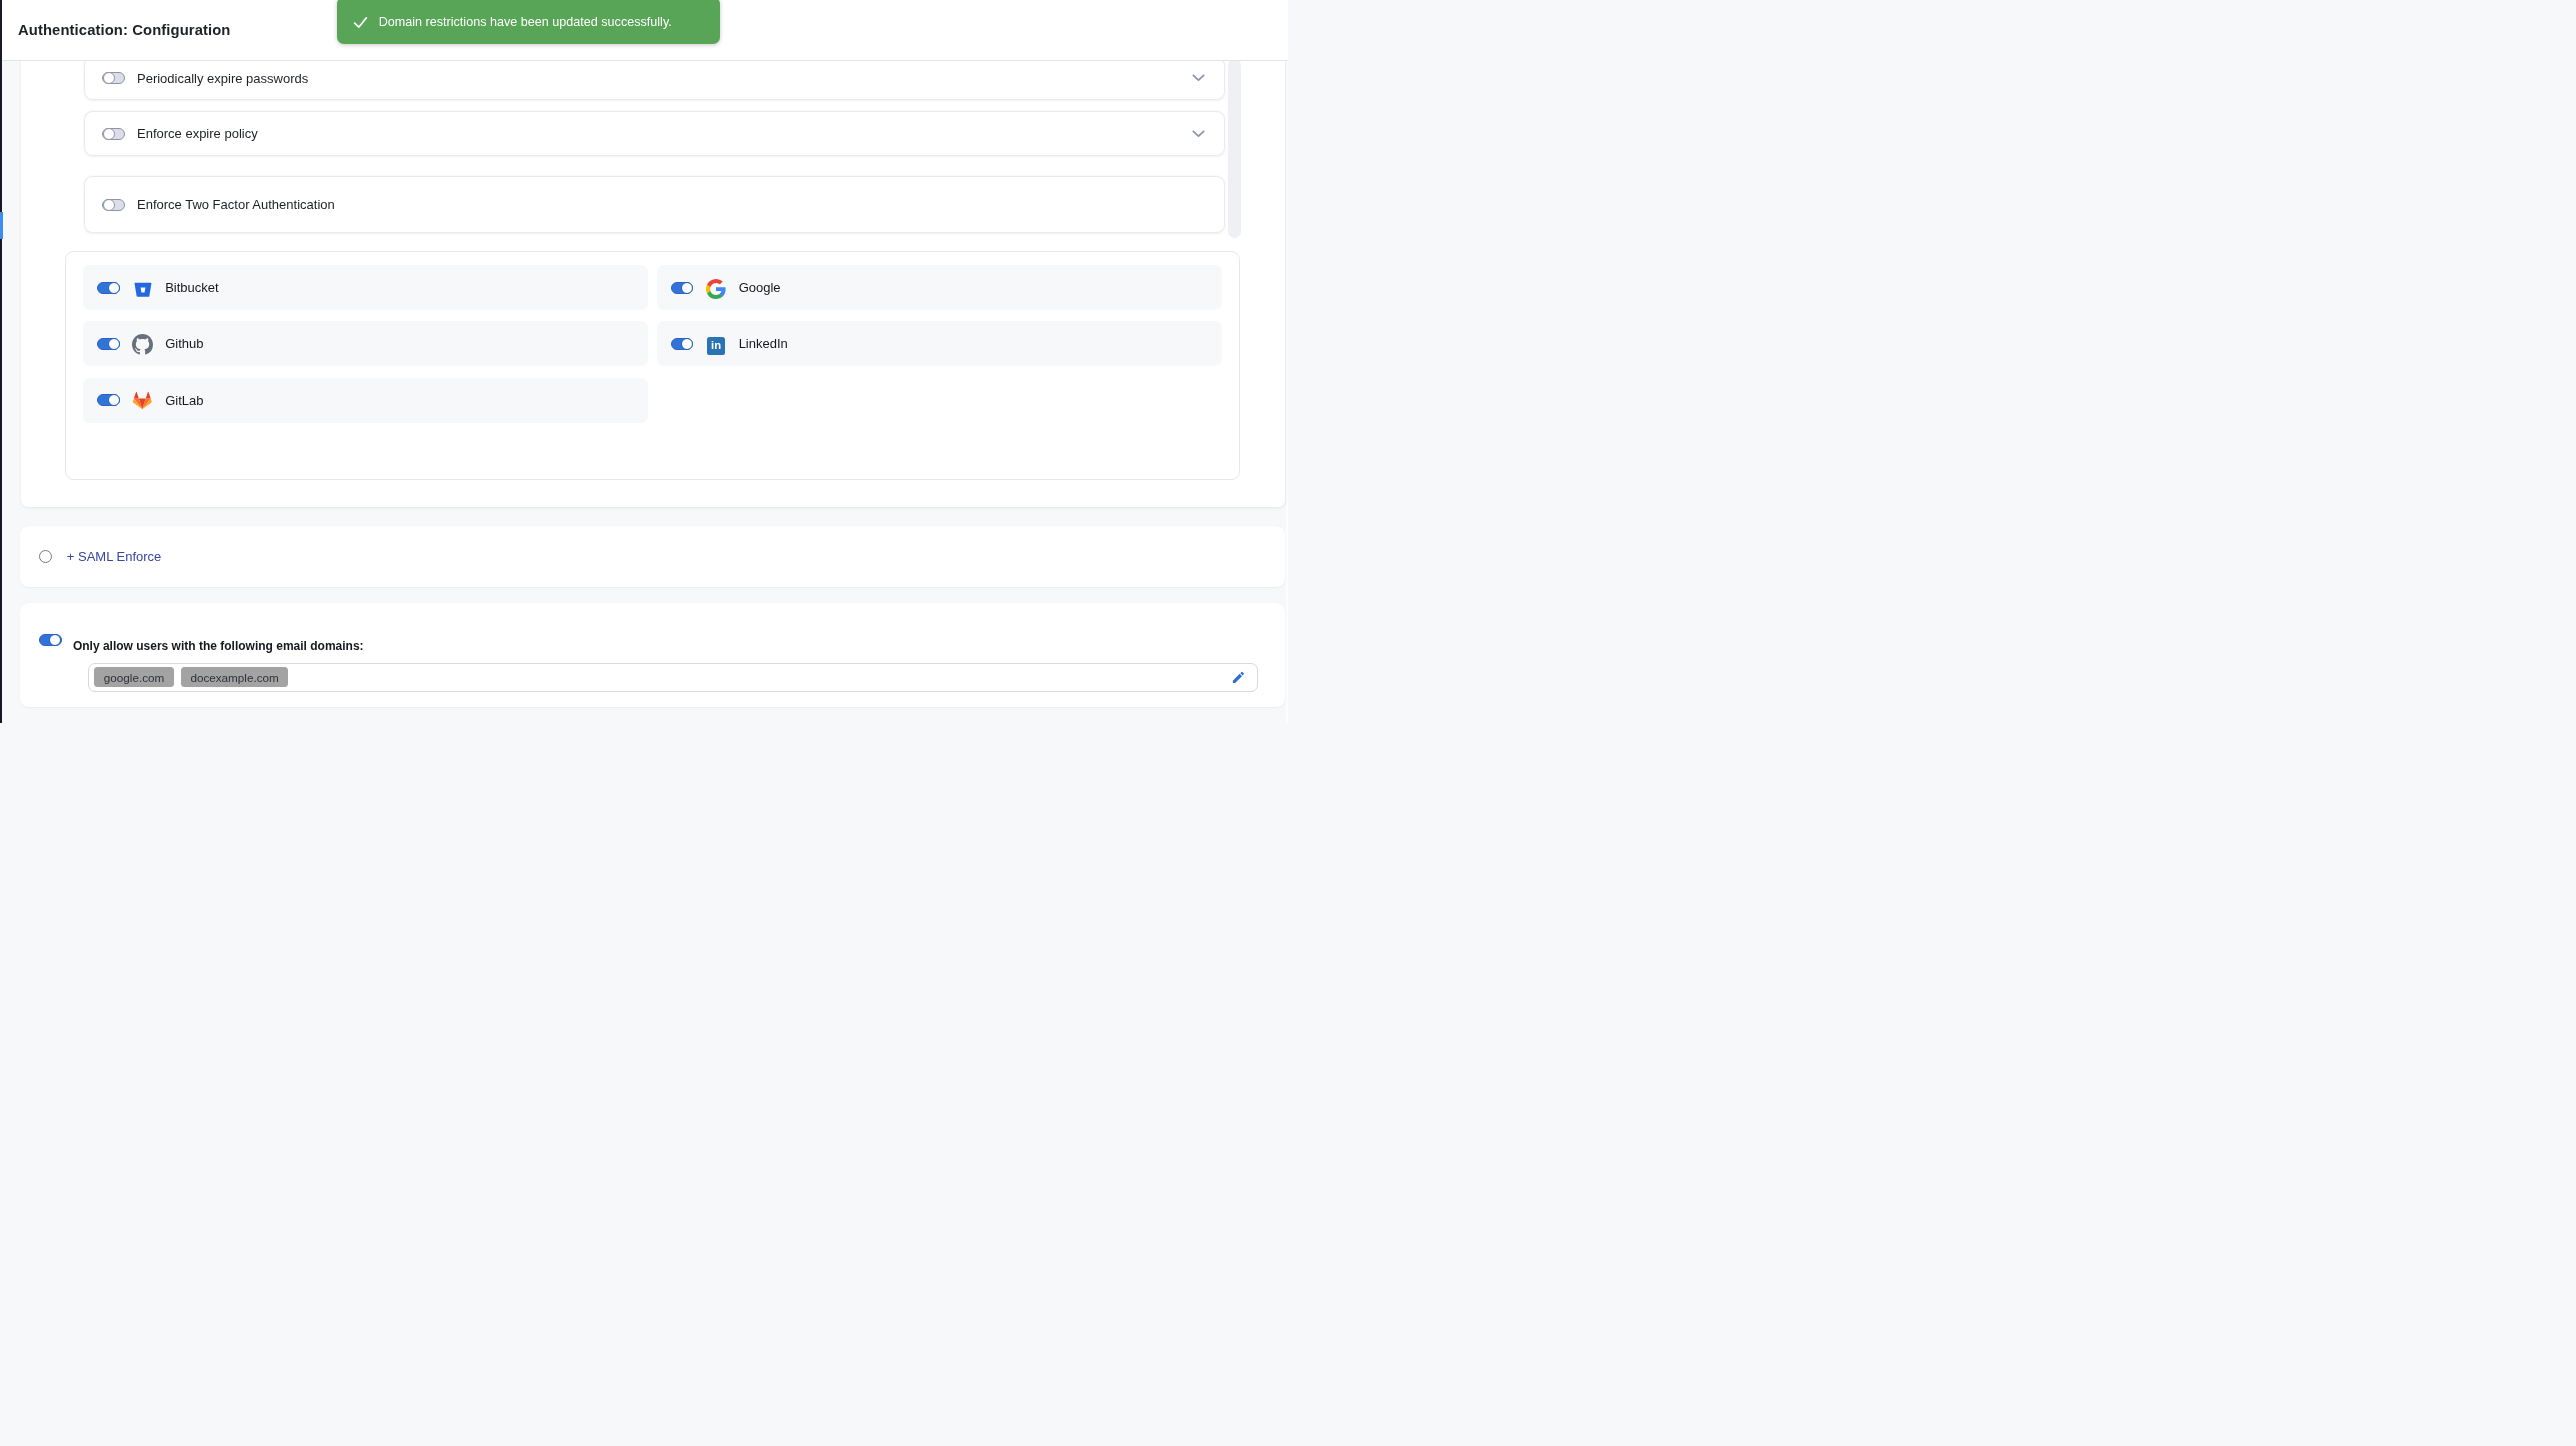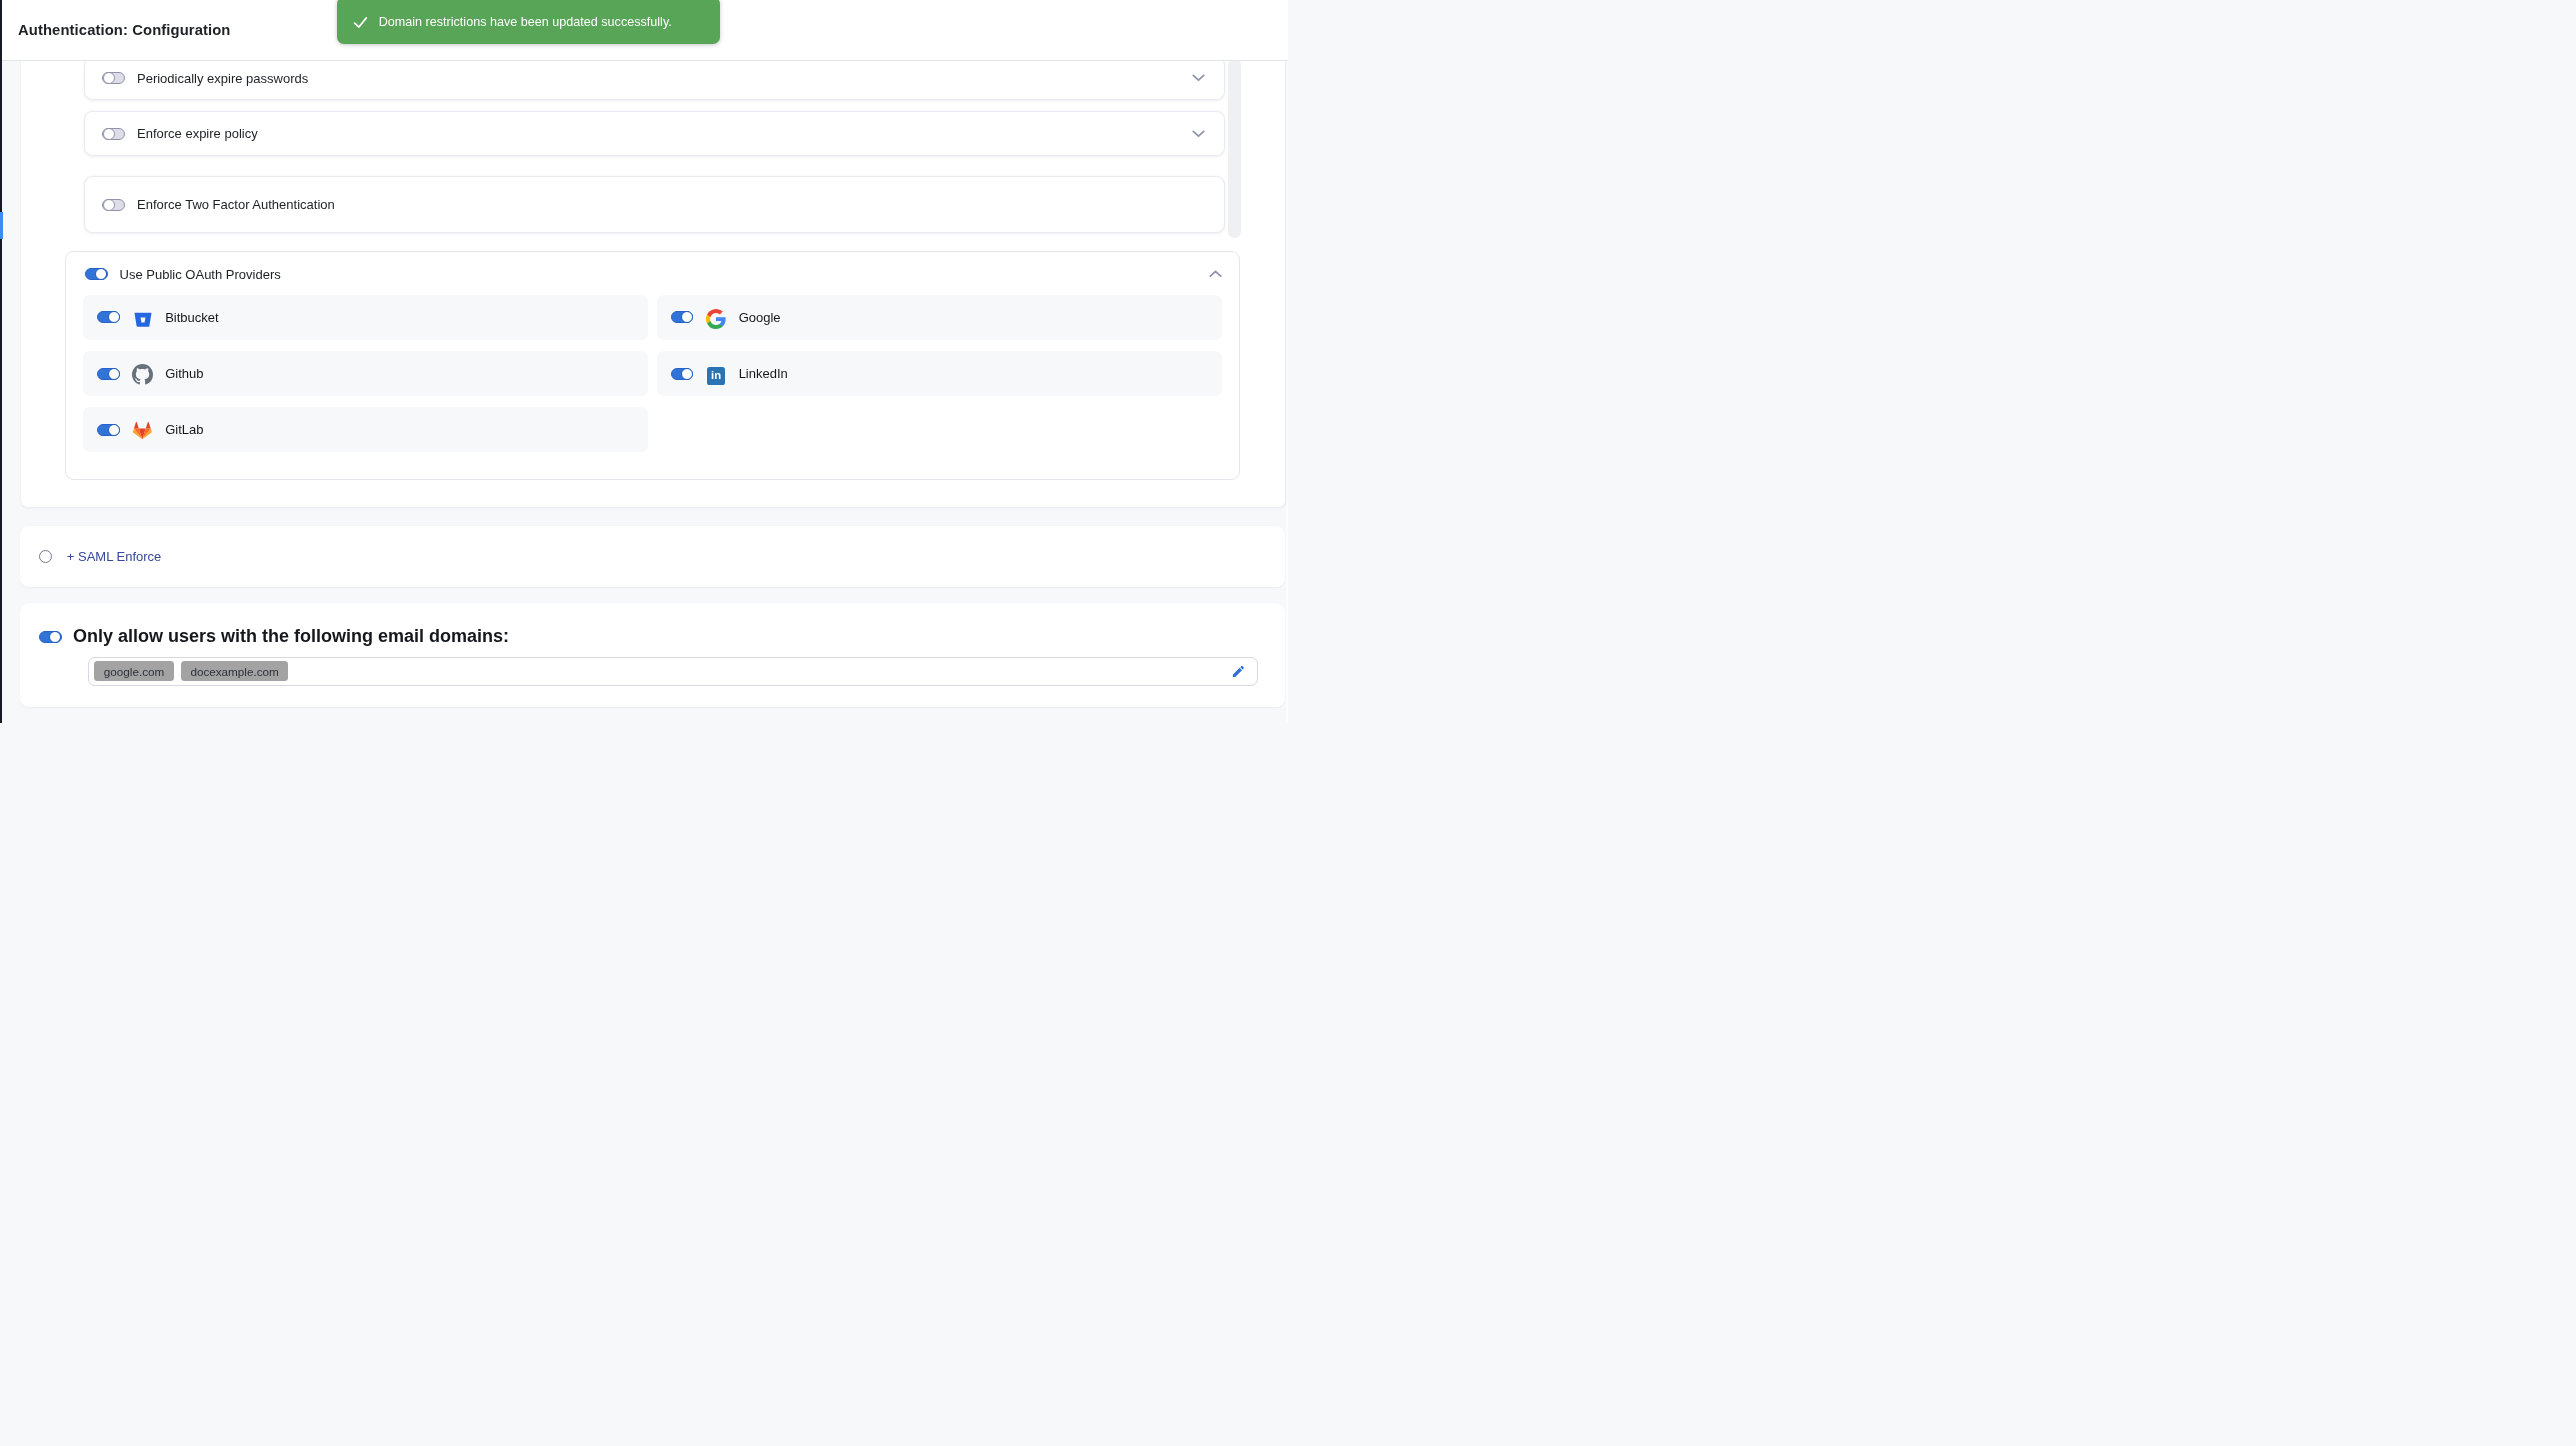--- a/index.html
+++ b/index.html
@@ -91,21 +91,21 @@
   }
   .radio { width:13px; height:13px; border-radius:50%; border:1.7px solid #737a8c; background:#fff; flex:none; cursor:pointer; }
   .saml-link { font-size:13px; font-weight:500; color:#36479c; cursor:pointer; }
 
   .email-card {
     position:absolute; left:20px; top:603px; width:1265px; height:104px;
     background:#fff; border-radius:8.7px; box-shadow:0 0.9px 1.7px rgba(0,0,0,.05);
     padding:23.4px 0 0 19px;
   }
   .email-line { display:flex; align-items:center; gap:11.3px; }
-  .email-label { font-size:18px; font-weight:700; color:#15181d; }
+  .email-label { font-size:12px; font-weight:700; color:#15181d;margin-top:13px; }
   .domain-input {
     position:relative; margin:9.6px 0 0 49px; width:1170px; height:29px;
     border:0.9px solid #d6d8e3; border-radius:7px; background:#fff;
     display:flex; align-items:center; gap:7px; padding-left:5.2px;
   }
   .chip { height:20px; background:#a3a3a3; border-radius:3.5px; padding:0 9.6px;
     display:flex; align-items:center; font-size:11.7px; color:#2e3238; }
   .pencil { position:absolute; right:11.3px; top:6px; cursor:pointer; }
 
   .chev { color:#8d92a8; display:flex; }
@@ -158,31 +158,20 @@
   </div>
 
   <div class="sec-row" style="top:121px; height:57px;">
     <span class="sw off">
         <span class="knob"></span>
       </span>
     <span class="row-label">Enforce Two Factor Authentication</span>
   </div>
 
   <div class="oauth-card">
-    <div class="oauth-head">
-      <span class="sw on">
-          <span class="knob"></span>
-        </span>
-      <span class="row-label">Use Public OAuth Providers</span>
-      <span class="chev">
-        <svg width="13" height="7.8" viewBox="0 0 15 9">
-            <polyline points="1.5,7 7.5,1.5 13.5,7" fill="none" stroke="#8d92a8" stroke-width="2" stroke-linecap="round" stroke-linejoin="round"></polyline>
-          </svg>
-      </span>
-    </div>
 
     <div class="prov-grid">
 
 
       <div class="prov-row">
         <span class="sw on">
             <span class="knob"></span>
           </span>
         <span class="icn">
           <svg width="18" height="18" viewBox="0 0 24 24">

